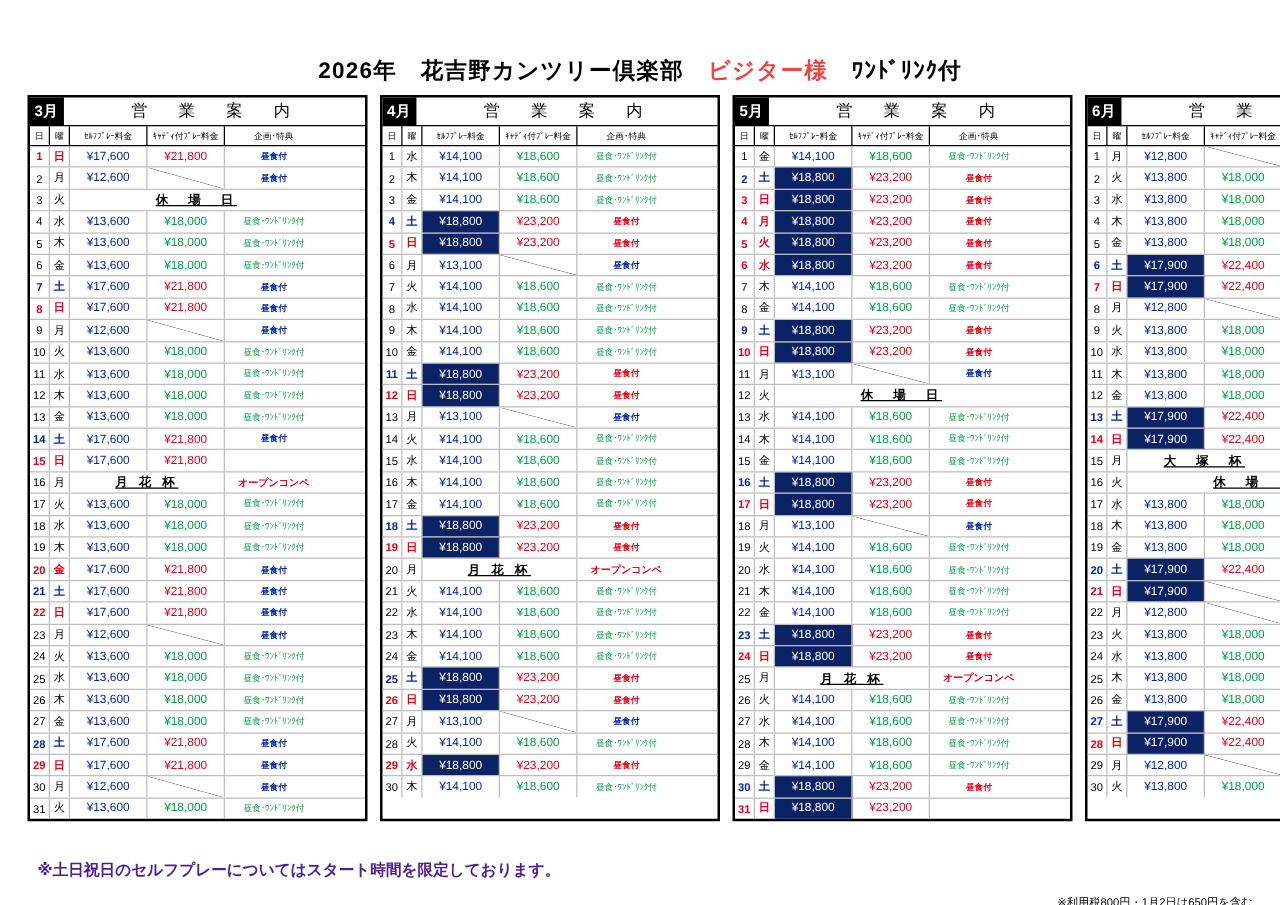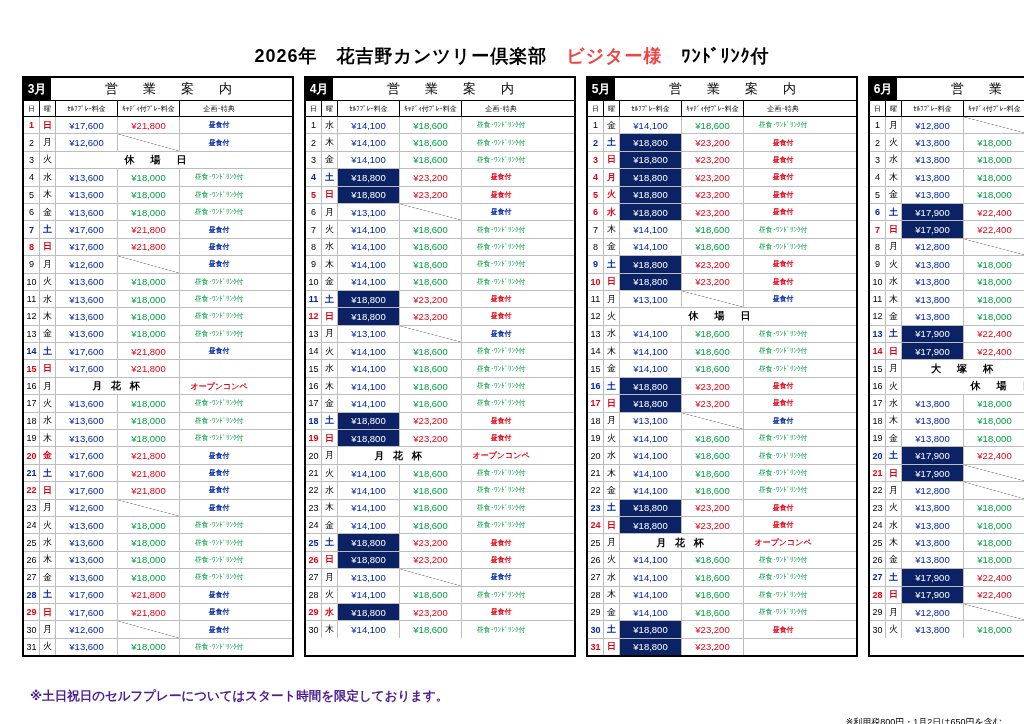--- a/index.html
+++ b/index.html
@@ -85,21 +85,21 @@
   .sun{color:#e60012;font-weight:bold;}
   .price-blue{color:#0026a8;}
   .price-green{color:#00a040;}
   .price-red{color:#e60012;}
   .note-green{color:#00a040;}
   .note-blue{color:#0026a8;font-weight:bold;}
   .note-red{color:#e60012;font-weight:bold;}
   .hl{background:#0b2265;color:#ffffff !important;text-align:right;}
   .hl.price-blue,.hl.price-green,.hl.price-red{color:#ffffff !important;}
   .full{
-    justify-content:center;font-size:10px;font-weight:bold;letter-spacing:3px;
+    justify-content:center;font-size:10px;font-weight:bold;letter-spacing:3px;text-decoration:underline;
   }
   .slash{
     position:relative;
   }
   .slash:after{
     content:"";position:absolute;left:0;top:0;width:100%;height:100%;
     background:linear-gradient(to right top, transparent calc(50% - 0.5px), #888 50%, transparent calc(50% + 0.5px));
   }
   #footnote{
     position:absolute;left:30px;top:688px;

